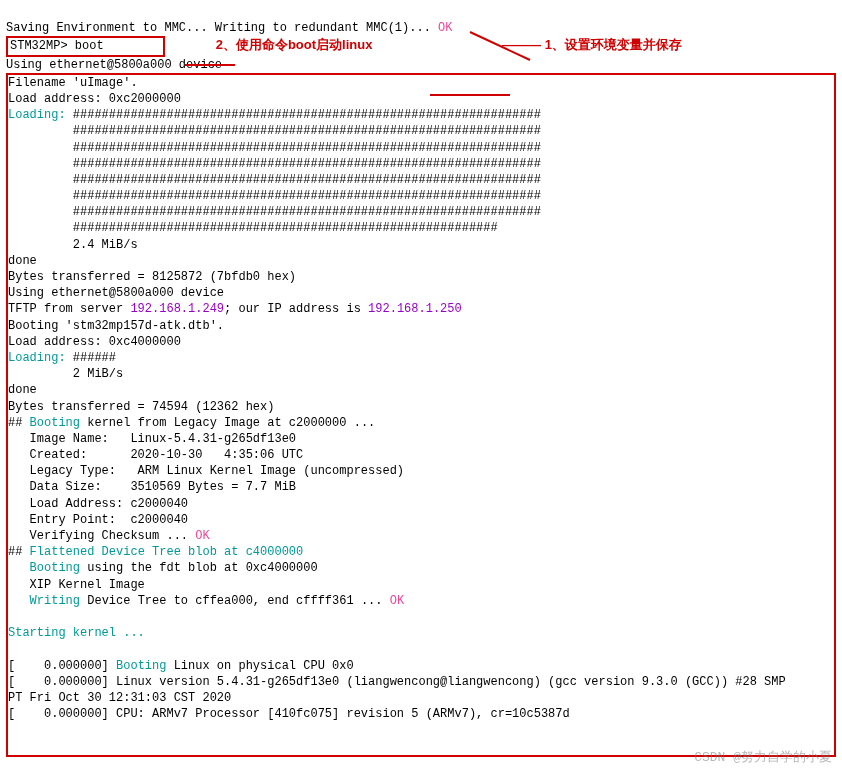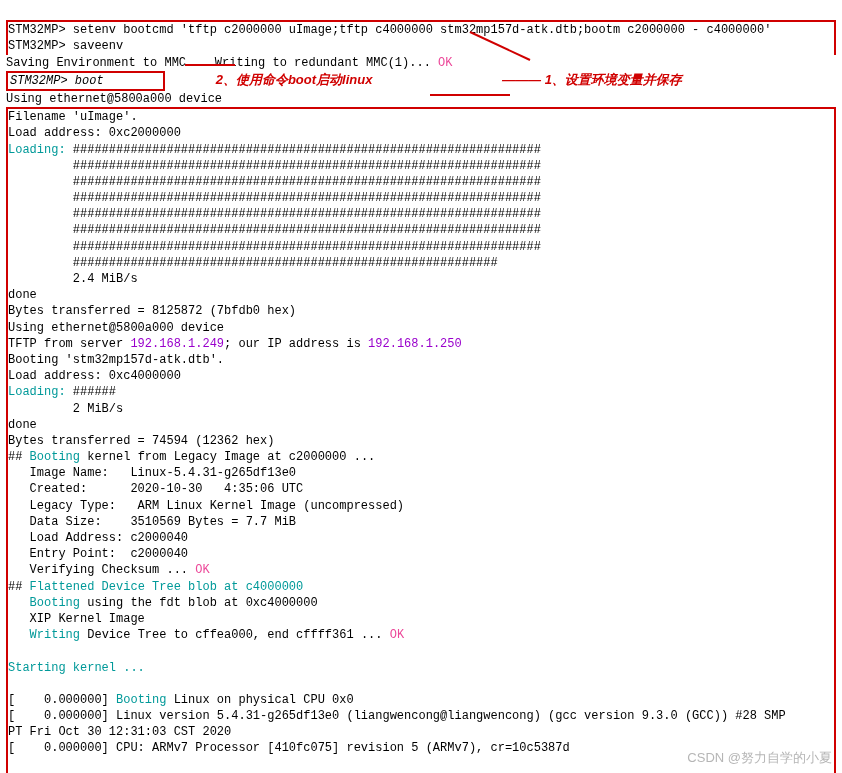--- a/index.html
+++ b/index.html
@@ -36,43 +36,42 @@
   }
   .arrow {
     color: #d00000;
     font-weight: bold;
   }
   .watermark {
     position: absolute;
     right: 10px;
     bottom: 6px;
     color: rgba(120,120,120,0.55);
-    font-family: Liberation Sans, sans-serif;
+    font-family: Liberation Mono, monospace;
     font-size: 13px;
   }
   .box1 { border-bottom: none; }
   .box2small {
     display: inline-block;
     border: 2px solid #d00000;
     padding: 0 2px;
   }
-  .row { position: relative; font-style: italic; }
+  .row { position: relative; }
   svg.connector {
     position: absolute;
     top: 0; left: 0;
     width: 842px; height: 773px;
     pointer-events: none;
   }
 </style>
 </head>
 <body>
 
 <div class="term">
-<div class="box box1"><span>STM32MP&gt;</span> <span>setenv bootcmd 'tftp c2000000 uImage;tftp c4000000 stm32mp157d-atk.dtb;bootm c2000000 - c4000000'</span>
-<span>STM32MP&gt;</span> <span>saveenv</span></div><span>Saving Environment to MMC... Writing to redundant MMC(1)... </span><span class="ok">OK</span>
+<span>Saving Environment to MMC... Writing to redundant MMC(1)... </span><span class="ok">OK</span>
 <div class="row"><span class="box2small"><span>STM32MP&gt;</span> <span>boot</span>        </span>       <span class="anno" style="position:static;">2、使用命令boot启动linux</span>                  <span class="anno" style="position:static;"><span class="arrow">———</span> <span>1、设置环境变量并保存</span></span></div><span>Using ethernet@5800a000 device</span>
 <div class="box"><span>Filename 'uImage'.</span>
 <span>Load address: 0xc2000000</span>
 <span class="cyan">Loading:</span> <span>#################################################################</span>
          <span>#################################################################</span>
          <span>#################################################################</span>
          <span>#################################################################</span>
          <span>#################################################################</span>
          <span>#################################################################</span>
          <span>#################################################################</span>

